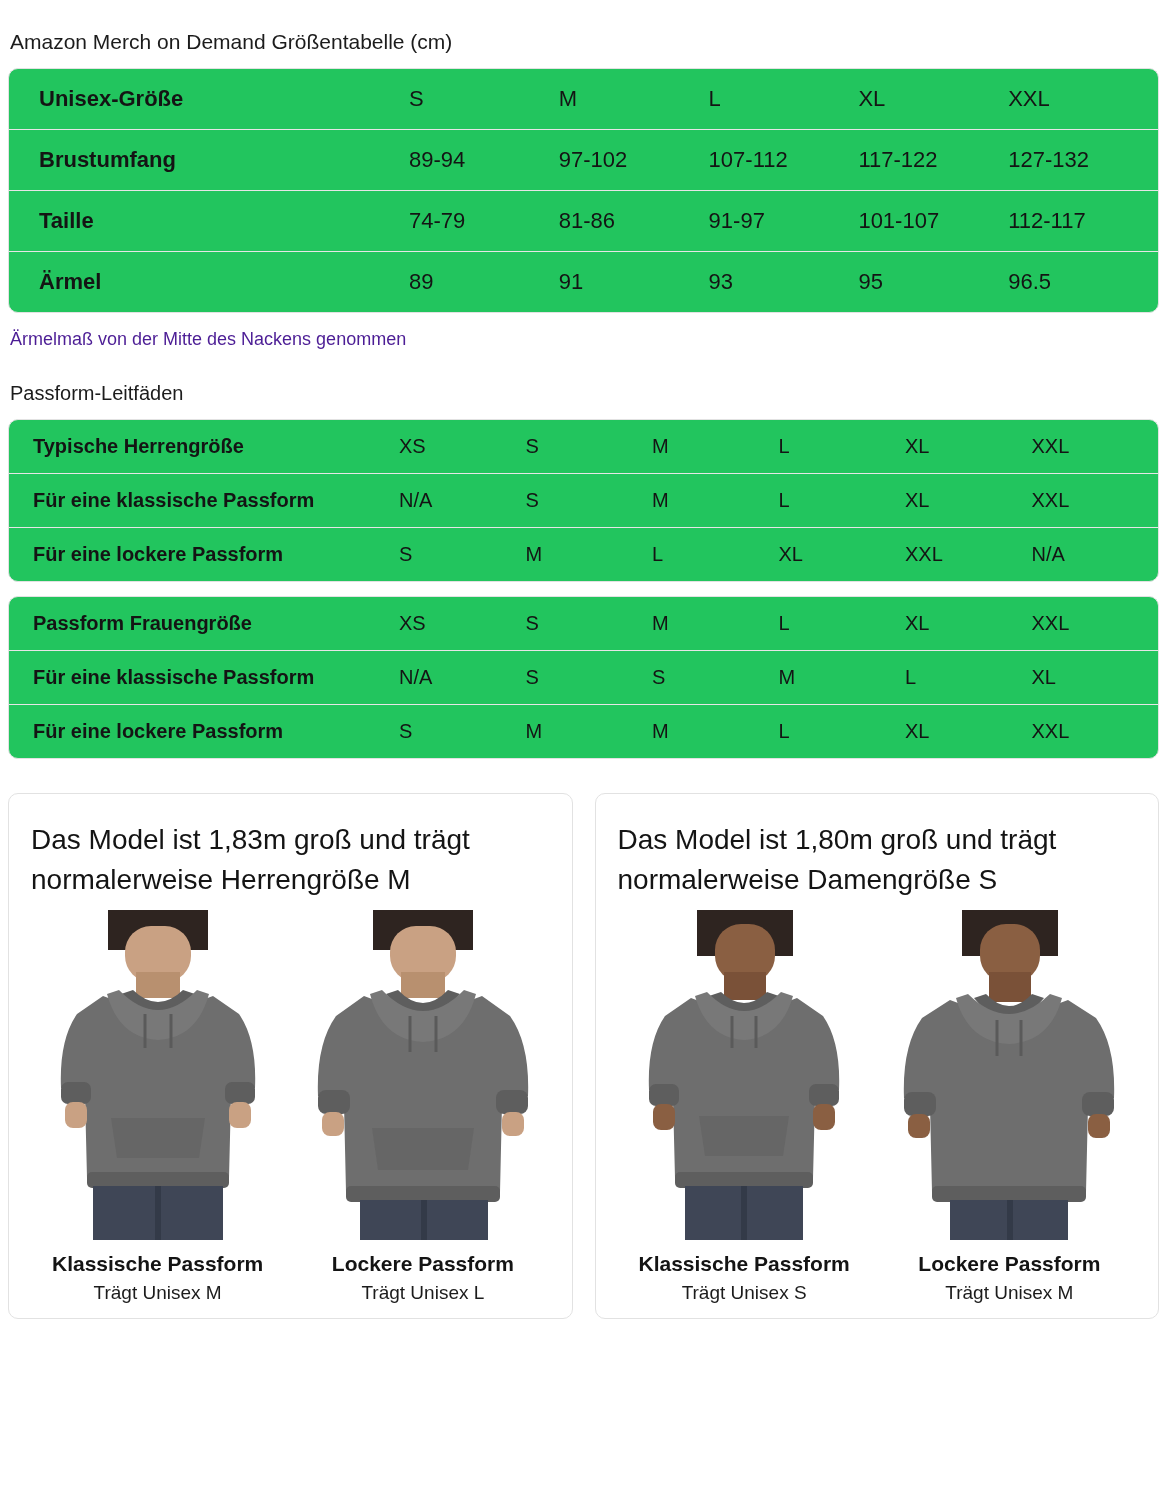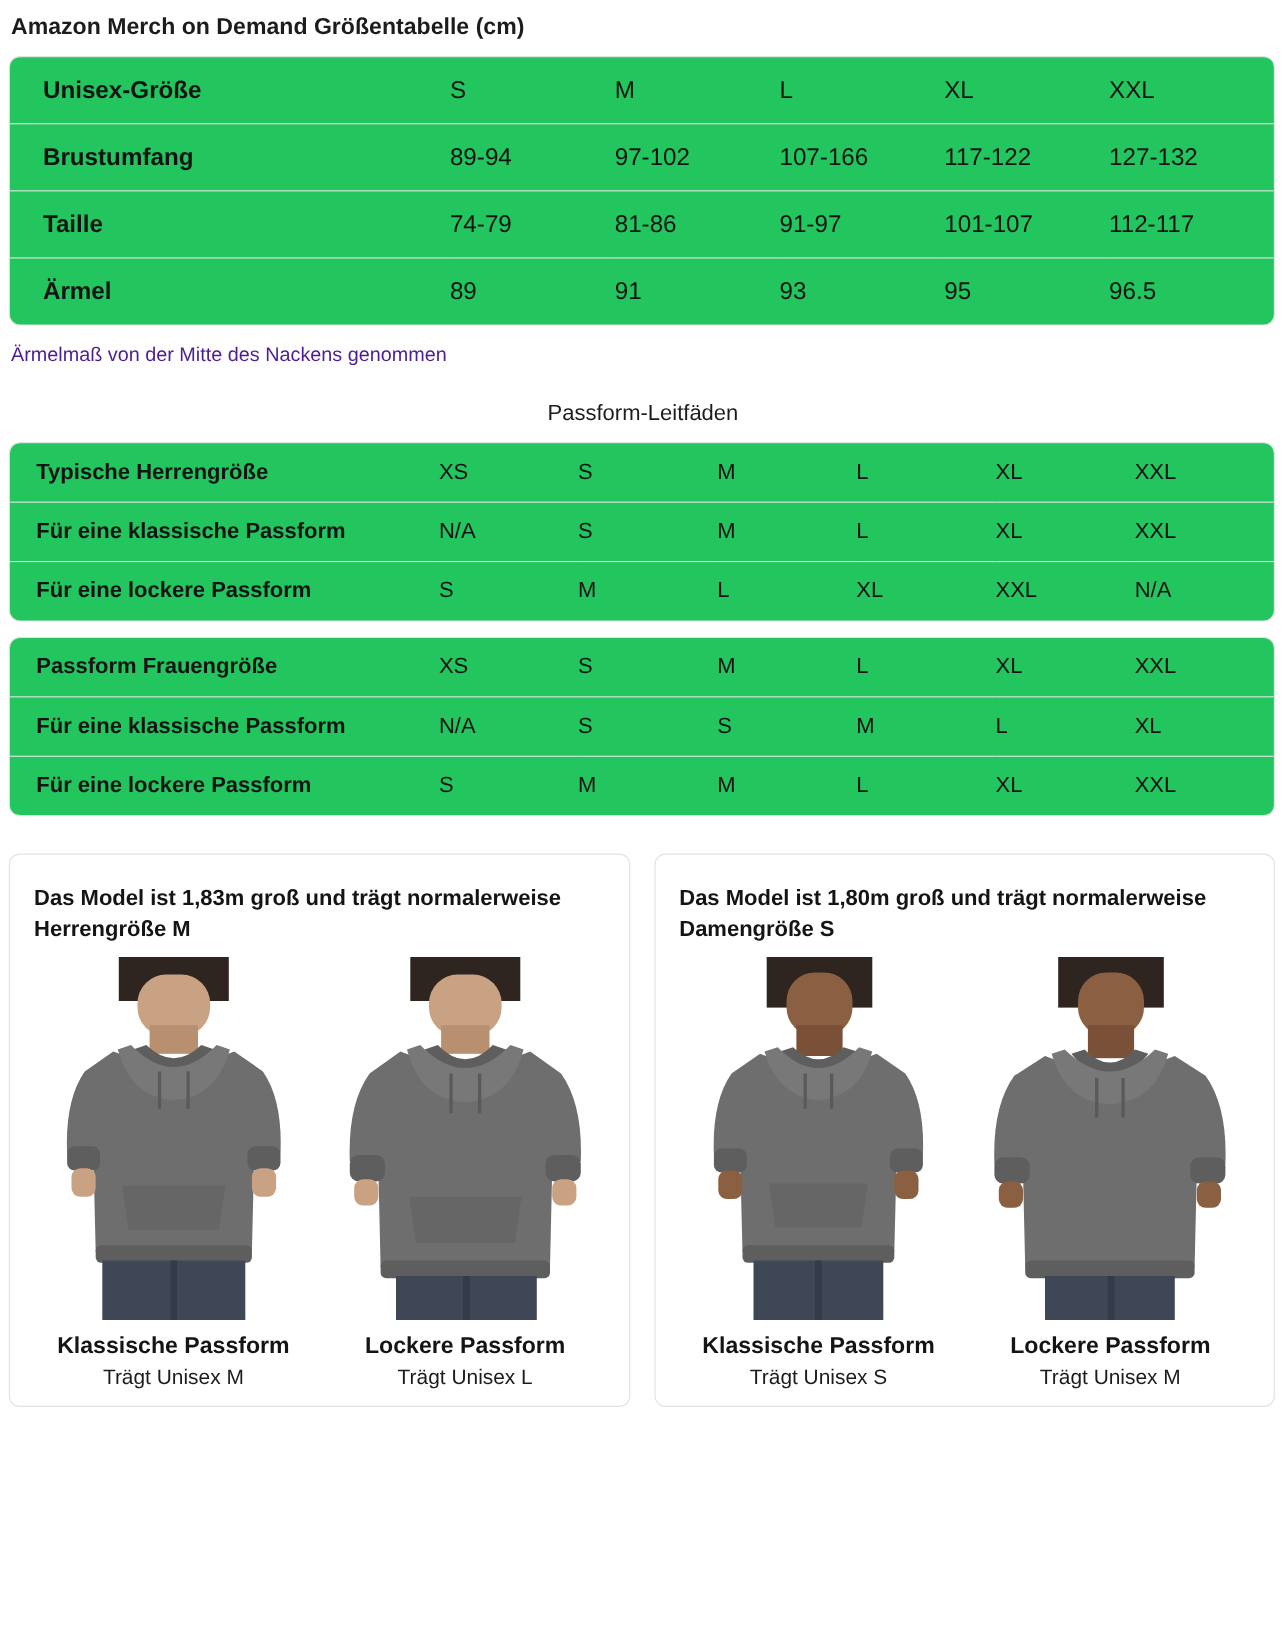--- a/index.html
+++ b/index.html
@@ -15,22 +15,22 @@
     color: #111111;
     position: relative;
     overflow: hidden;
   }
   .page {
     padding: 8px 8px 0 8px;
   }
   .doc-title {
     font-size: 21px;
     color: #1c1c1c;
-    margin: 5px 0 14px 2px;
-    font-weight: 700;
+    margin: 22px 0 14px 2px;
+    font-weight: 400;
   }
   .card {
     border: 1px solid #e2e2e2;
     border-radius: 10px;
     overflow: hidden;
     background: #22c55e;
     margin-bottom: 0;
   }
   table {
     width: 100%;
@@ -55,21 +55,20 @@
   }
   .note {
     font-size: 18px;
     color: #4c1d95;
     margin: 16px 0 0 2px;
   }
   .section-label {
     font-size: 20px;
     color: #1c1c1c;
     margin: 32px 0 14px 2px;
-    text-align: center;
   }
   .fit-table td {
     padding: 15px 0;
     font-size: 20px;
     border-bottom: 1px solid #e6e6e6;
     color: #141414;
     vertical-align: middle;
   }
   .fit-table tr:last-child td { border-bottom: none; }
   .fit-table td.label {
@@ -85,25 +84,24 @@
   }
   .model-card {
     border: 1px solid #e2e2e2;
     border-radius: 10px;
     flex: 1;
     padding: 26px 22px 14px 22px;
     display: flex;
     flex-direction: column;
   }
   .model-caption {
-    font-size: 20px;
+    font-size: 28px;
     line-height: 1.42;
     color: #141414;
     margin-bottom: 10px;
-    font-weight: bold;
   }
   .figures {
     display: flex;
     flex: 1;
     gap: 12px;
     align-items: flex-end;
   }
   .figure-col {
     flex: 1;
     display: flex;
@@ -147,21 +145,21 @@
           <td class="val">S</td>
           <td class="val">M</td>
           <td class="val">L</td>
           <td class="val">XL</td>
           <td class="val">XXL</td>
         </tr>
         <tr>
           <td class="label">Brustumfang</td>
           <td class="val">89-94</td>
           <td class="val">97-102</td>
-          <td class="val">107-166</td>
+          <td class="val">107-112</td>
           <td class="val">117-122</td>
           <td class="val">127-132</td>
         </tr>
         <tr>
           <td class="label">Taille</td>
           <td class="val">74-79</td>
           <td class="val">81-86</td>
           <td class="val">91-97</td>
           <td class="val">101-107</td>
           <td class="val">112-117</td>

